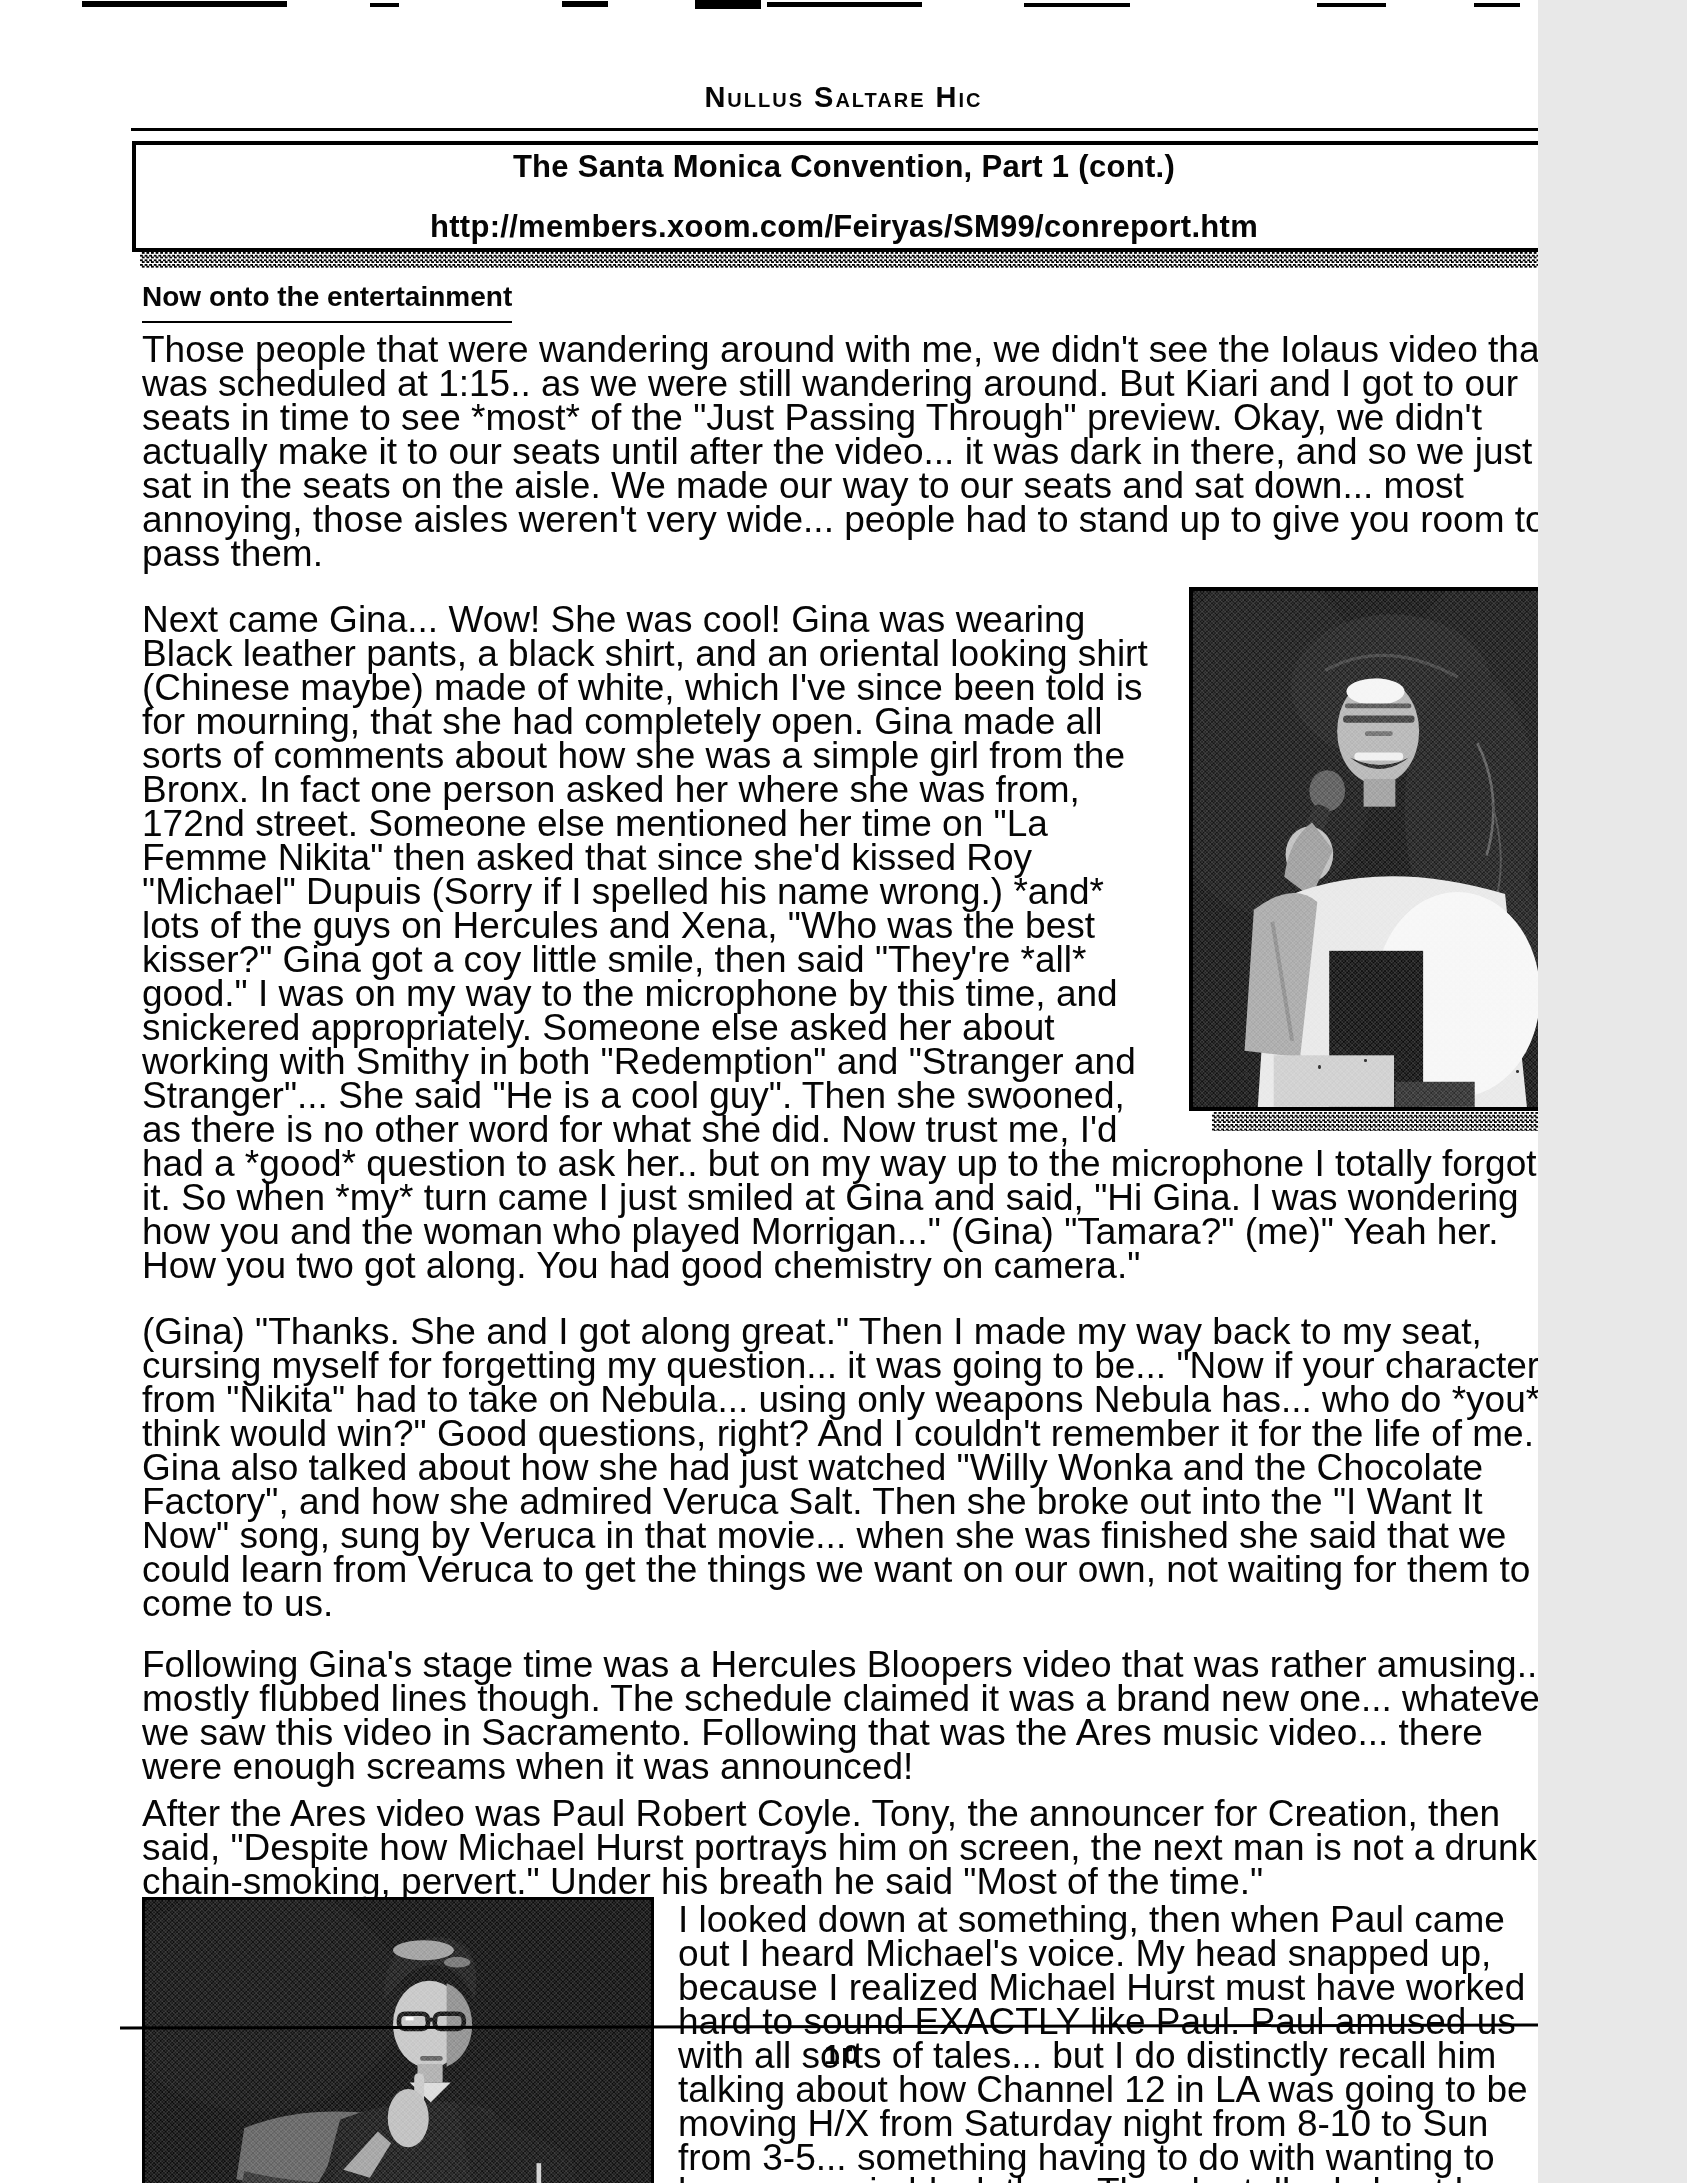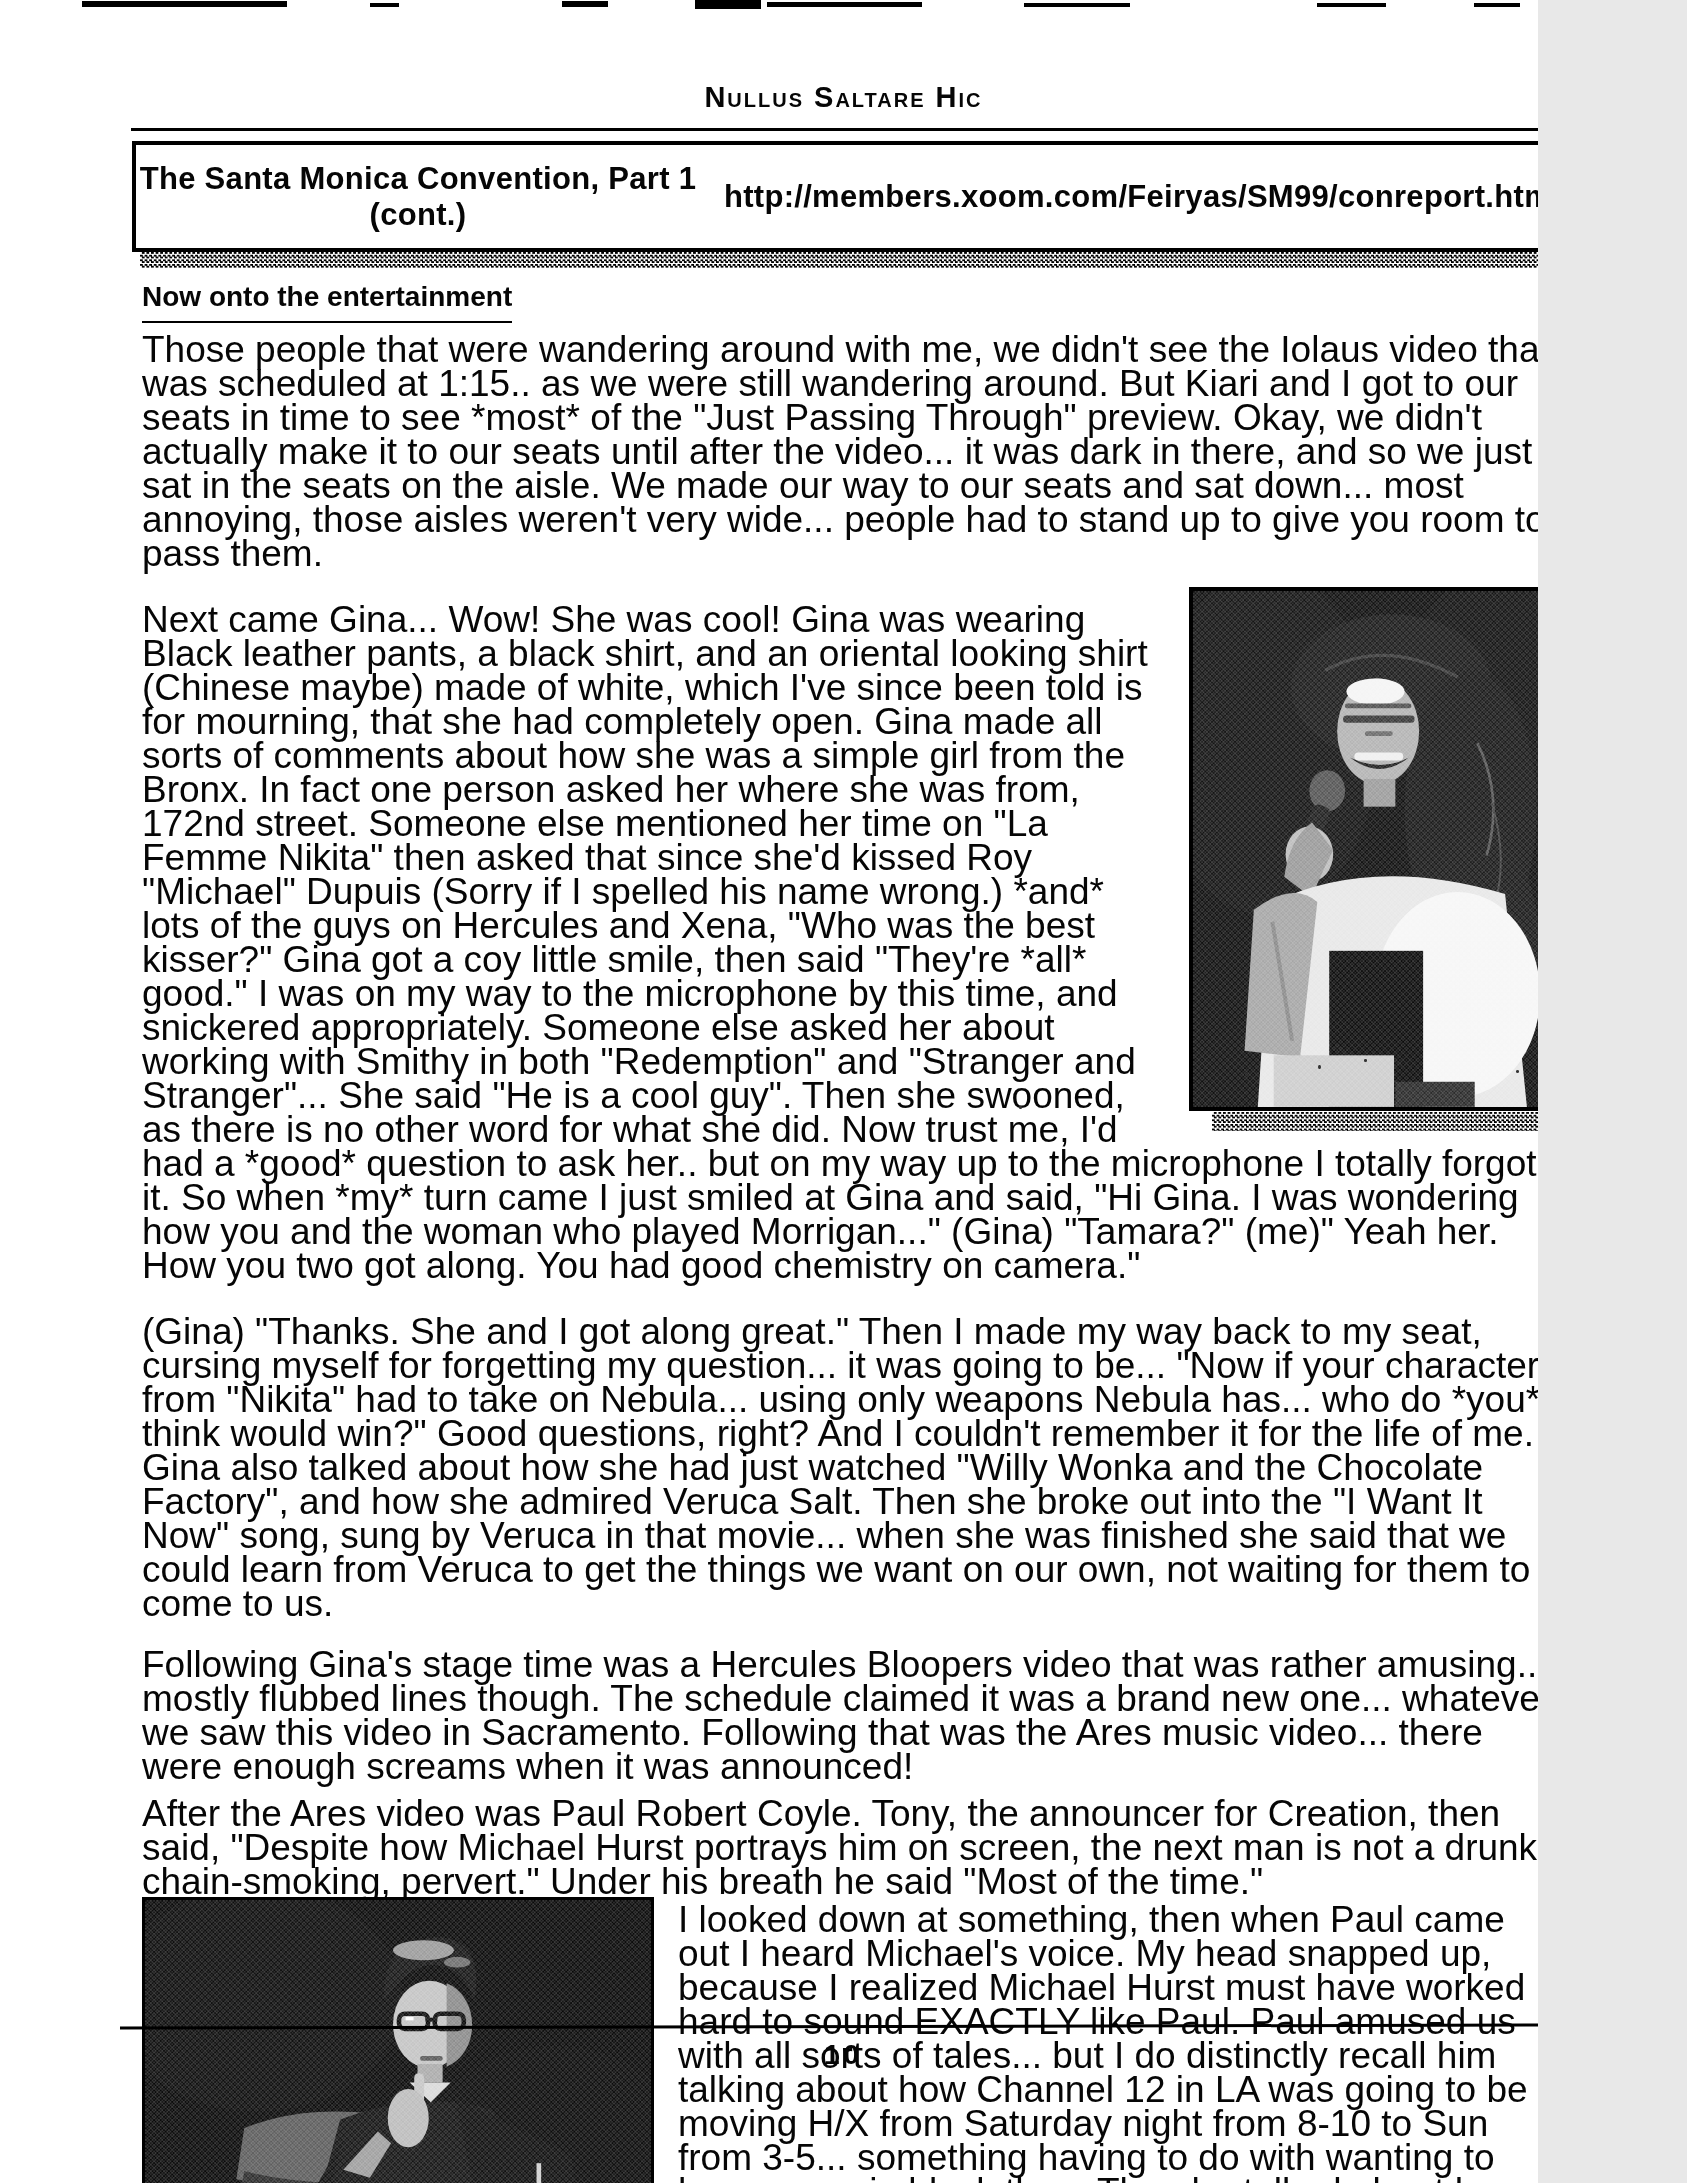--- a/index.html
+++ b/index.html
@@ -19,21 +19,21 @@
   .masthead{
     position:absolute;top:79px;left:0;width:1687px;
     text-align:center;font-weight:bold;font-size:29px;line-height:37px;
     font-variant:small-caps;letter-spacing:2px;
   }
   .rule-top{position:absolute;top:128px;left:131px;width:1450px;height:2.6px;background:#000;}
   
   .title-box{
     position:absolute;left:132px;top:141px;width:1424px;height:111px;
     border:4.6px solid #000;box-sizing:border-box;background:#fff;
-    display:flex;flex-direction:row;justify-content:center;align-items:center;
+    display:flex;flex-direction:column;justify-content:center;
     gap:24px;
   }
   .title-line{font-weight:bold;font-size:31px;line-height:36px;text-align:center;letter-spacing:0.3px;}
   .dither{background:repeating-conic-gradient(#000 0% 25%,#fff 0% 50%);background-size:4.6px 4.6px;}
   .titlebox-shadow-right{position:absolute;left:1556px;top:161px;width:14.6px;height:93px;}
   .titlebox-shadow-bottom{position:absolute;left:140px;top:252px;width:1430px;height:16px;}
   
   .section-heading{
     position:absolute;left:142px;top:281px;
     font-weight:bold;font-size:28px;line-height:32px;

